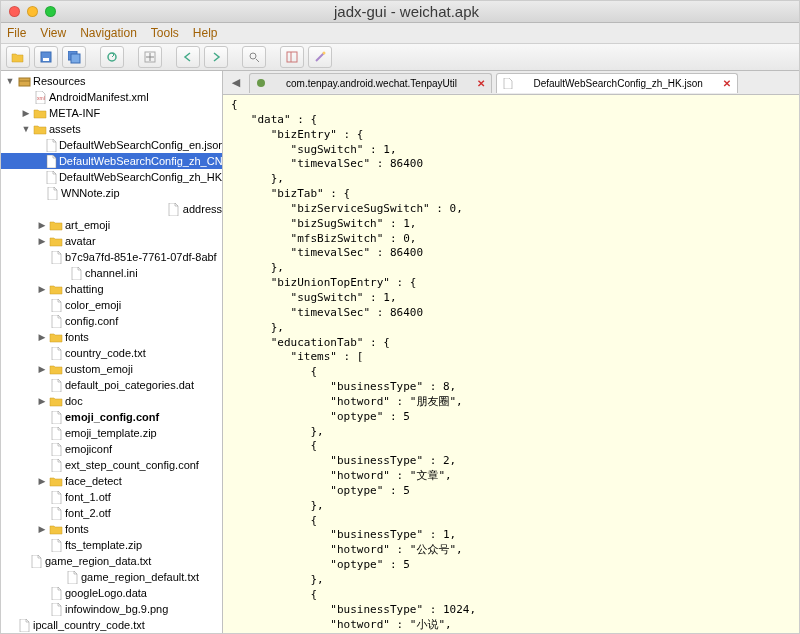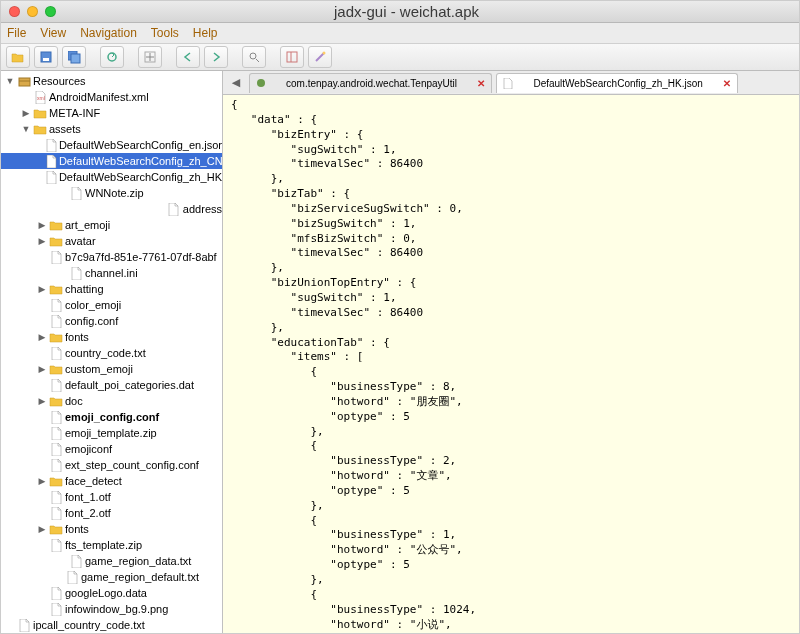--- a/index.html
+++ b/index.html
@@ -186,21 +186,21 @@
           <div class="tree-row" style="padding-left: 36px;">
             <span class="twist none">▶</span>
             <span class="ticon">
               <svg width="11" height="13">
                 <path d="M1 0h6l3 3v10H1z" fill="#fff" stroke="#888" stroke-width=".5"></path>
                 <path d="M7 0v3h3" fill="none" stroke="#888" stroke-width=".5"></path>
               </svg>
             </span>
             <span>DefaultWebSearchConfig_zh_HK.json</span>
           </div>
-          <div class="tree-row" style="padding-left: 32px; margin-left: 24px;">
+          <div class="tree-row" style="padding-left: 32px;">
             <span class="twist none">▶</span>
             <span class="ticon">
               <svg width="11" height="13">
                 <path d="M1 0h6l3 3v10H1z" fill="#fff" stroke="#888" stroke-width=".5"></path>
                 <path d="M7 0v3h3" fill="none" stroke="#888" stroke-width=".5"></path>
               </svg>
             </span>
             <span>WNNote.zip</span>
           </div>
           <div class="tree-row" style="padding-left: 36px; justify-content: flex-end;">
@@ -408,21 +408,21 @@
           <div class="tree-row" style="padding-left: 36px;">
             <span class="twist none">▶</span>
             <span class="ticon">
               <svg width="11" height="13">
                 <path d="M1 0h6l3 3v10H1z" fill="#fff" stroke="#888" stroke-width=".5"></path>
                 <path d="M7 0v3h3" fill="none" stroke="#888" stroke-width=".5"></path>
               </svg>
             </span>
             <span>fts_template.zip</span>
           </div>
-          <div class="tree-row" style="padding-left: 56px;">
+          <div class="tree-row" style="padding-left: 16px;">
             <span class="twist none">▶</span>
             <span class="ticon">
               <svg width="11" height="13">
                 <path d="M1 0h6l3 3v10H1z" fill="#fff" stroke="#888" stroke-width=".5"></path>
                 <path d="M7 0v3h3" fill="none" stroke="#888" stroke-width=".5"></path>
               </svg>
             </span>
             <span>game_region_data.txt</span>
           </div>
           <div class="tree-row" style="padding-left: 52px;">

